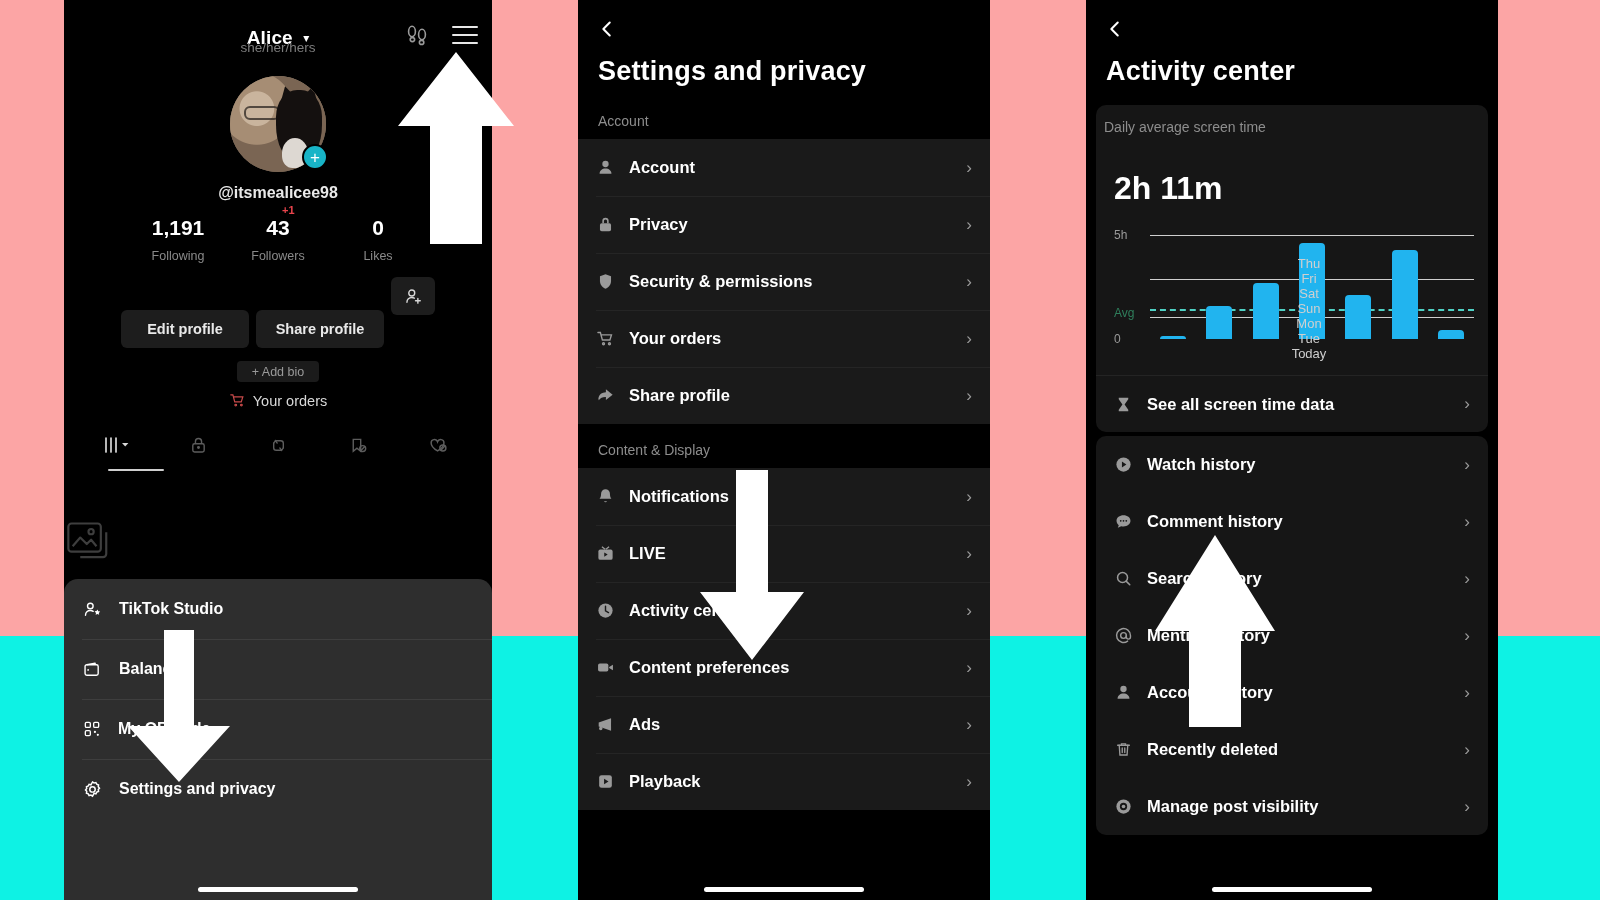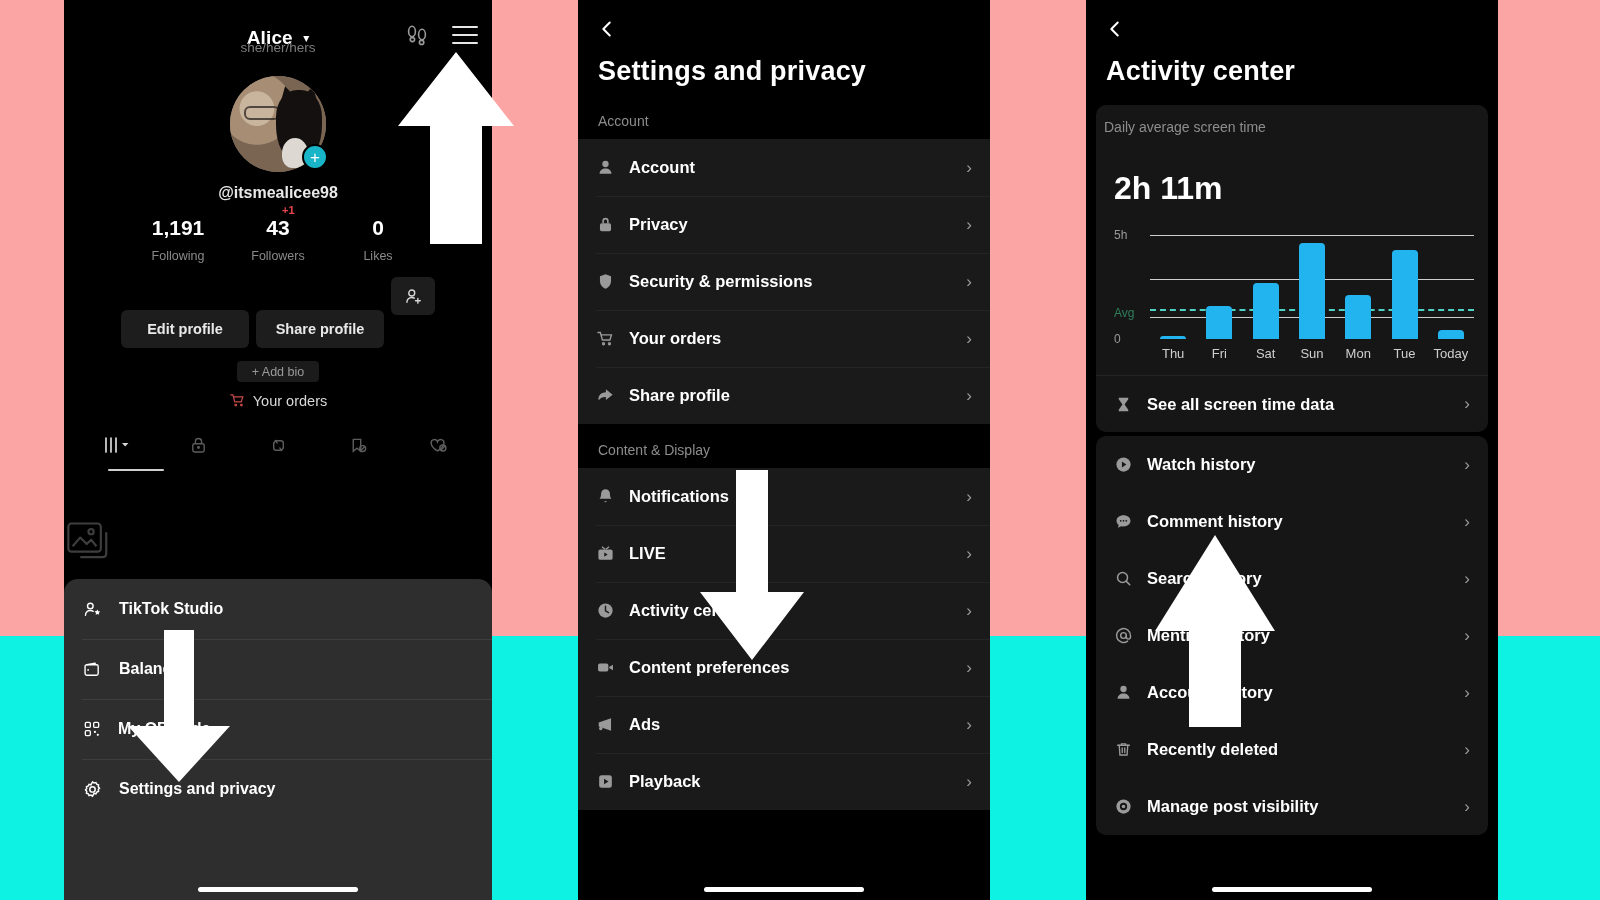--- a/index.html
+++ b/index.html
@@ -109,21 +109,21 @@
   .p3-sub { color: #8d8d8d; font-size: 14px; padding: 0 8px; }
   .p3-big { color: #fff; font-size: 32px; font-weight: 700; padding: 2px 18px 0; margin-top: 33px; }
   .chart { position: relative; height: 140px; margin: 14px 10px 0 8px; }
   .chart .gl { position: absolute; left: 46px; right: 4px; height: 1px; background: #cfcfcf; }
   .chart .avgline { position: absolute; left: 46px; right: 4px; height: 0; border-top: 2px dashed #4fd0c4; }
   .chart .ytick { position: absolute; left: 10px; color: #9a9a9a; font-size: 12px; transform: translateY(-50%); }
   .chart .ytick.avg { color: #2f7f5c; }
   .bars { position: absolute; left: 46px; right: 4px; bottom: 22px; top: 4px; display: flex; align-items: flex-end; }
   .barcell { flex: 1; display: flex; justify-content: center; align-items: flex-end; height: 100%; }
   .bar { width: 26px; background: #21B4EF; border-radius: 4px 4px 0 0; }
-  .xlabels { position: absolute; left: 46px; right: 4px; bottom: 0; display: flex; }
+  .xlabels { position: absolute; left: 46px; right: 10px; bottom: 0; display: flex; flex-direction: column; }
   .xlabels div { flex: 1; text-align: center; color: #cfcfcf; font-size: 13px; }
   .p3-seerow { border-top: 1px solid #242424; margin-top: 14px; }
   .p3-list { background: #161616; border-radius: 10px; margin: 4px 10px 0; }
 
   
   .arrow { position: absolute; }
   svg { display: block; }
 </style>
 </head>
 <body>

